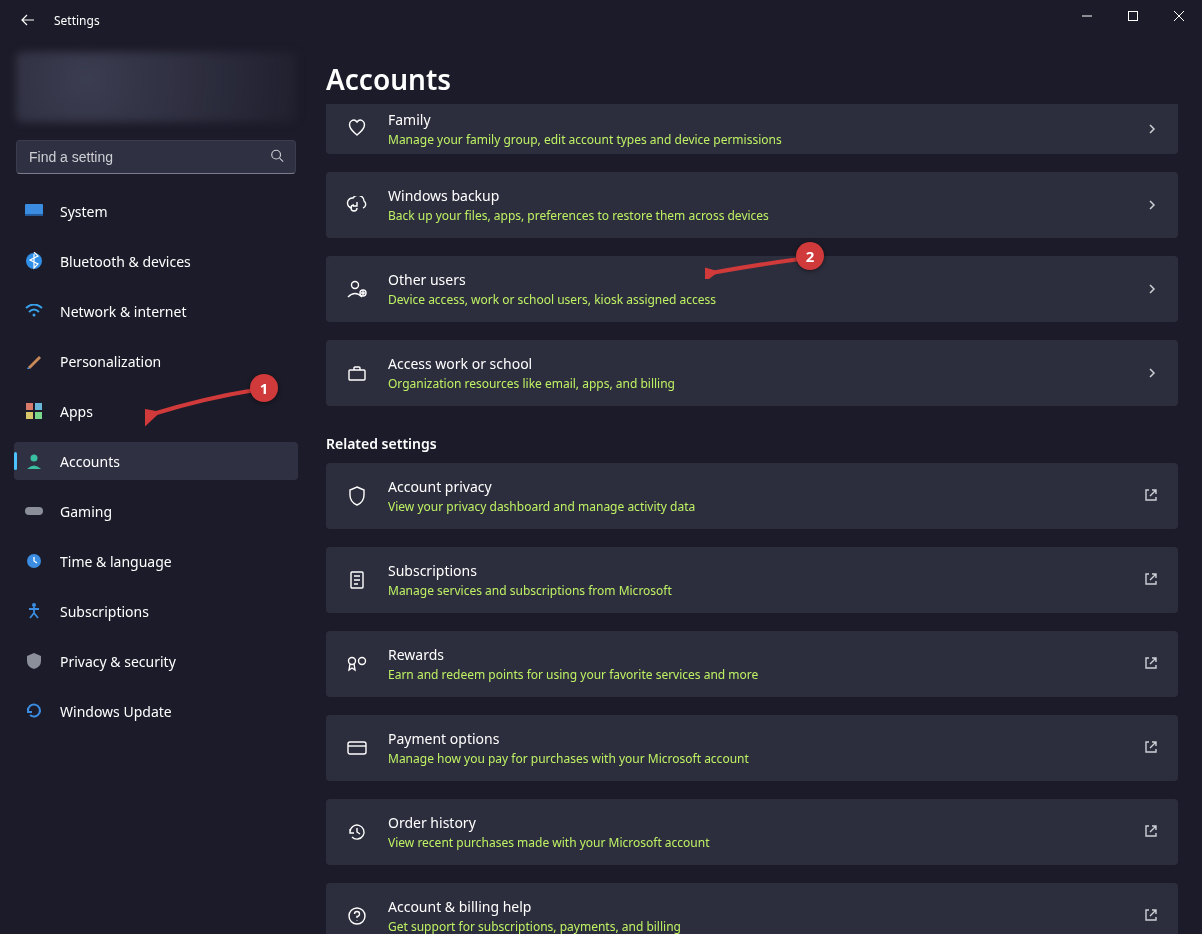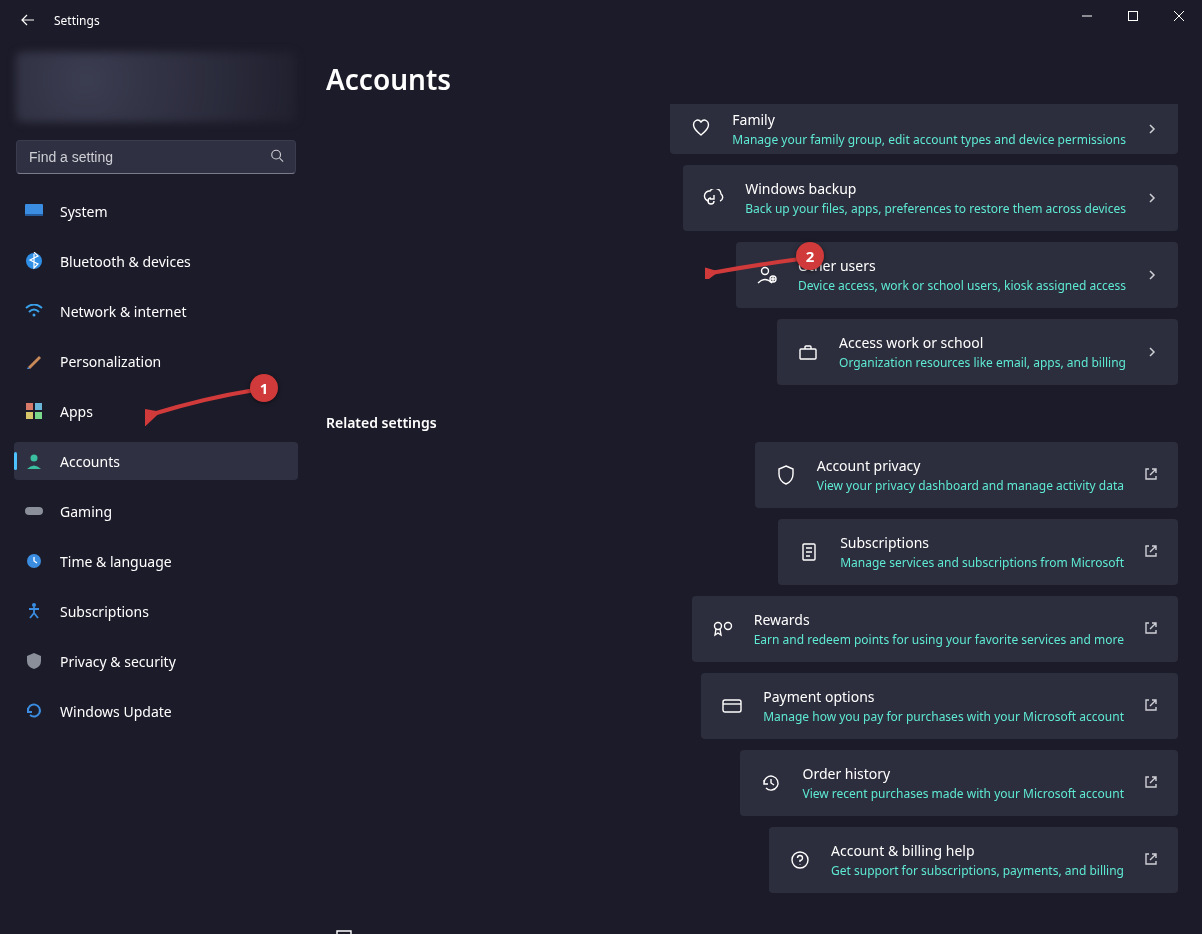--- a/index.html
+++ b/index.html
@@ -114,39 +114,39 @@
     flex-shrink: 0;
   }
   .nav-label { font-size: 14px; color: #fff; font-weight: 400; }
 
   
   .page-title {
     font-size: 28px;
     font-weight: 600;
     margin: 20px 0 6px 0;
   }
-  .items { display: flex; flex-direction: column; gap: 11px; align-items: flex-end; }
+  .items { display: flex; flex-direction: column; gap: 18px; }
   .settings-row {
     background: #2d2e3d;
     border-radius: 4px;
     min-height: 66px;
     display: flex;
     align-items: center;
     padding: 0 20px;
     gap: 20px;
   }
   .settings-row .row-icon {
     width: 22px; height: 22px;
     display:flex; align-items:center; justify-content:center;
     color: #fff;
     flex-shrink: 0;
   }
   .row-text { flex: 1; }
   .row-title { font-size: 14px; font-weight: 400; color: #fff; }
-  .row-sub { font-size: 12px; color: #5eead4; margin-top: 2px; }
+  .row-sub { font-size: 12px; color: #bef264; margin-top: 2px; }
   .row-arrow { color: #cfcfd6; flex-shrink:0; }
 
   .section-heading {
     font-size: 14px;
     font-weight: 600;
     margin: 28px 0 10px 0;
   }
 
   .settings-row.firstcut { border-top-left-radius:0; border-top-right-radius:0; min-height:50px; padding-top:0;}
 

